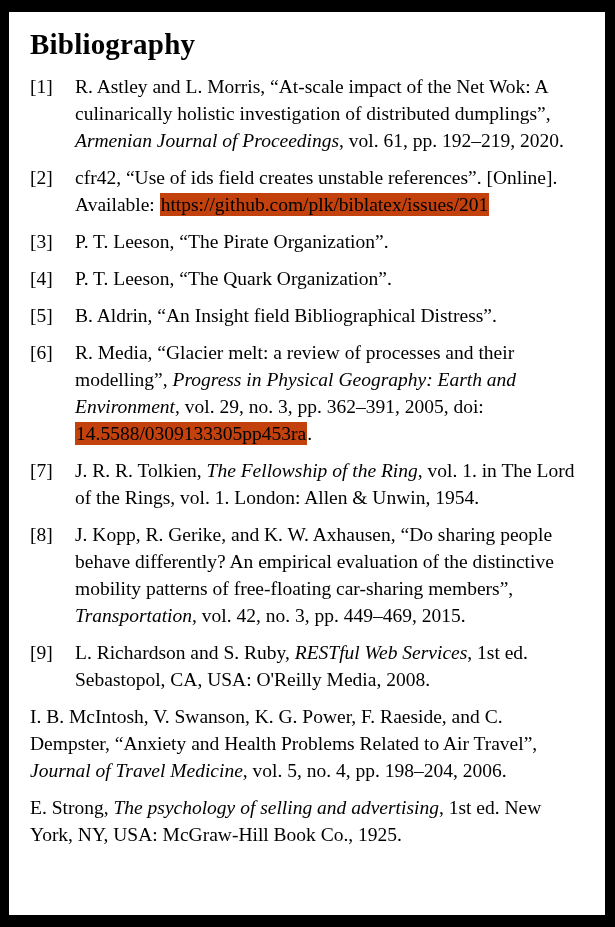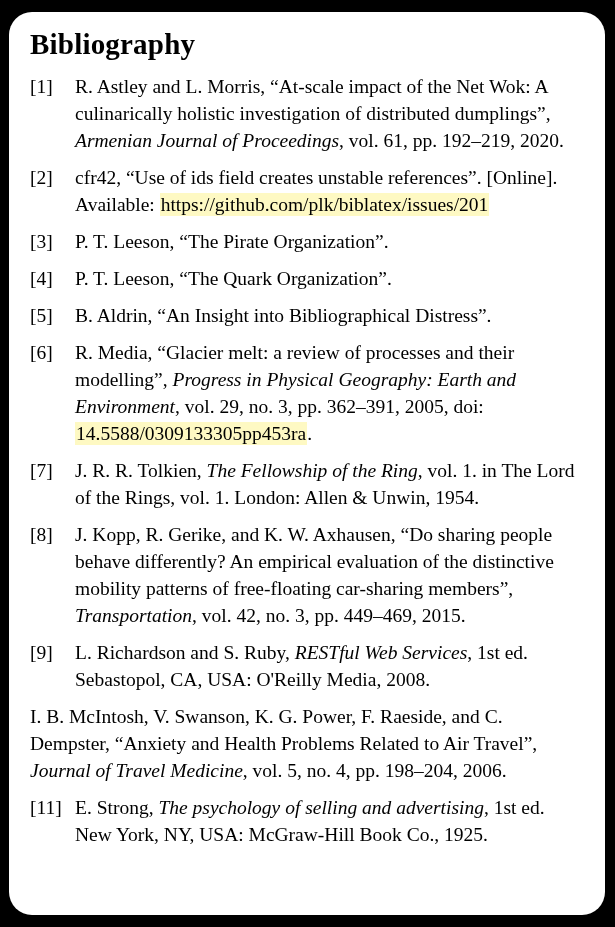--- a/index.html
+++ b/index.html
@@ -23,21 +23,20 @@
   .page {
     position: absolute;
     left: 9px;
     top: 12px;
     right: 10px;
     bottom: 12px;
     background: #ffffff;
     box-sizing: border-box;
     padding: 14px 20px 8px 21px;
     color: #000000;
-    border-radius: 23px;
   }
   .heading {
     font-size: 29px;
     font-weight: bold;
     margin: 0 0 11px 0;
     line-height: 1.25;
     letter-spacing: 0.2px;
   }
   .ref-list {
     font-size: 19.5px;
@@ -51,21 +50,21 @@
     flex: 0 0 45px;
     width: 45px;
   }
   .ref-text {
     flex: 1 1 auto;
   }
   .seg-normal { font-style: normal; }
   .seg-italic { font-style: italic; }
   .seg-link {
     font-style: normal;
-    background: #fef9c3;
+    background: #c2410c;
     padding: 1px 1px;
     cursor: pointer;
   }
 </style>
 </head>
 <body>
 
 <div class="frame">
   <div class="page">
     <h1 class="heading">Bibliography</h1>
@@ -81,21 +80,21 @@
         <div class="ref">
           <span class="ref-label">[3]</span>
           <div class="ref-text"><span class="seg-normal">P. T. Leeson, “The Pirate Organization”.</span></div>
         </div>
         <div class="ref">
           <span class="ref-label">[4]</span>
           <div class="ref-text"><span class="seg-normal">P. T. Leeson, “The Quark Organization”.</span></div>
         </div>
         <div class="ref">
           <span class="ref-label">[5]</span>
-          <div class="ref-text"><span class="seg-normal">B. Aldrin, “An Insight into Bibliographical Distress”.</span></div>
+          <div class="ref-text"><span class="seg-normal">B. Aldrin, “An Insight field Bibliographical Distress”.</span></div>
         </div>
         <div class="ref">
           <span class="ref-label">[6]</span>
           <div class="ref-text"><span class="seg-normal">R. Media, “Glacier melt: a review of processes and their modelling”, </span><span class="seg-italic">Progress in Physical Geography: Earth and Environment</span><span class="seg-normal">, vol. 29, no. 3, pp. 362–391, 2005, doi: </span><span class="seg-link">14.5588/0309133305pp453ra</span><span class="seg-normal">.</span></div>
         </div>
         <div class="ref">
           <span class="ref-label">[7]</span>
           <div class="ref-text"><span class="seg-normal">J. R. R. Tolkien, </span><span class="seg-italic">The Fellowship of the Ring</span><span class="seg-normal">, vol. 1. in The Lord of the Rings, vol. 1. London: Allen &amp; Unwin, 1954.</span></div>
         </div>
         <div class="ref">
@@ -103,18 +102,17 @@
           <div class="ref-text"><span class="seg-normal">J. Kopp, R. Gerike, and K. W. Axhausen, “Do sharing people behave differently? An empirical evaluation of the distinctive mobility patterns of free-floating car-sharing members”, </span><span class="seg-italic">Transportation</span><span class="seg-normal">, vol. 42, no. 3, pp. 449–469, 2015.</span></div>
         </div>
         <div class="ref">
           <span class="ref-label">[9]</span>
           <div class="ref-text"><span class="seg-normal">L. Richardson and S. Ruby, </span><span class="seg-italic">RESTful Web Services</span><span class="seg-normal">, 1st ed. Sebastopol, CA, USA: O'Reilly Media, 2008.</span></div>
         </div>
         <div class="ref">
           <div class="ref-text"><span class="seg-normal">I. B. McIntosh, V. Swanson, K. G. Power, F. Raeside, and C. Dempster, “Anxiety and Health Problems Related to Air Travel”, </span><span class="seg-italic">Journal of Travel Medicine</span><span class="seg-normal">, vol. 5, no. 4, pp. 198–204, 2006.</span></div>
         </div>
         <div class="ref">
-          <span class="ref-label">[11]</span>
           <div class="ref-text"><span class="seg-normal">E. Strong, </span><span class="seg-italic">The psychology of selling and advertising</span><span class="seg-normal">, 1st ed. New York, NY, USA: McGraw-Hill Book Co., 1925.</span></div>
         </div>
       </div>
   </div>
 </div>
 
 </body></html>

